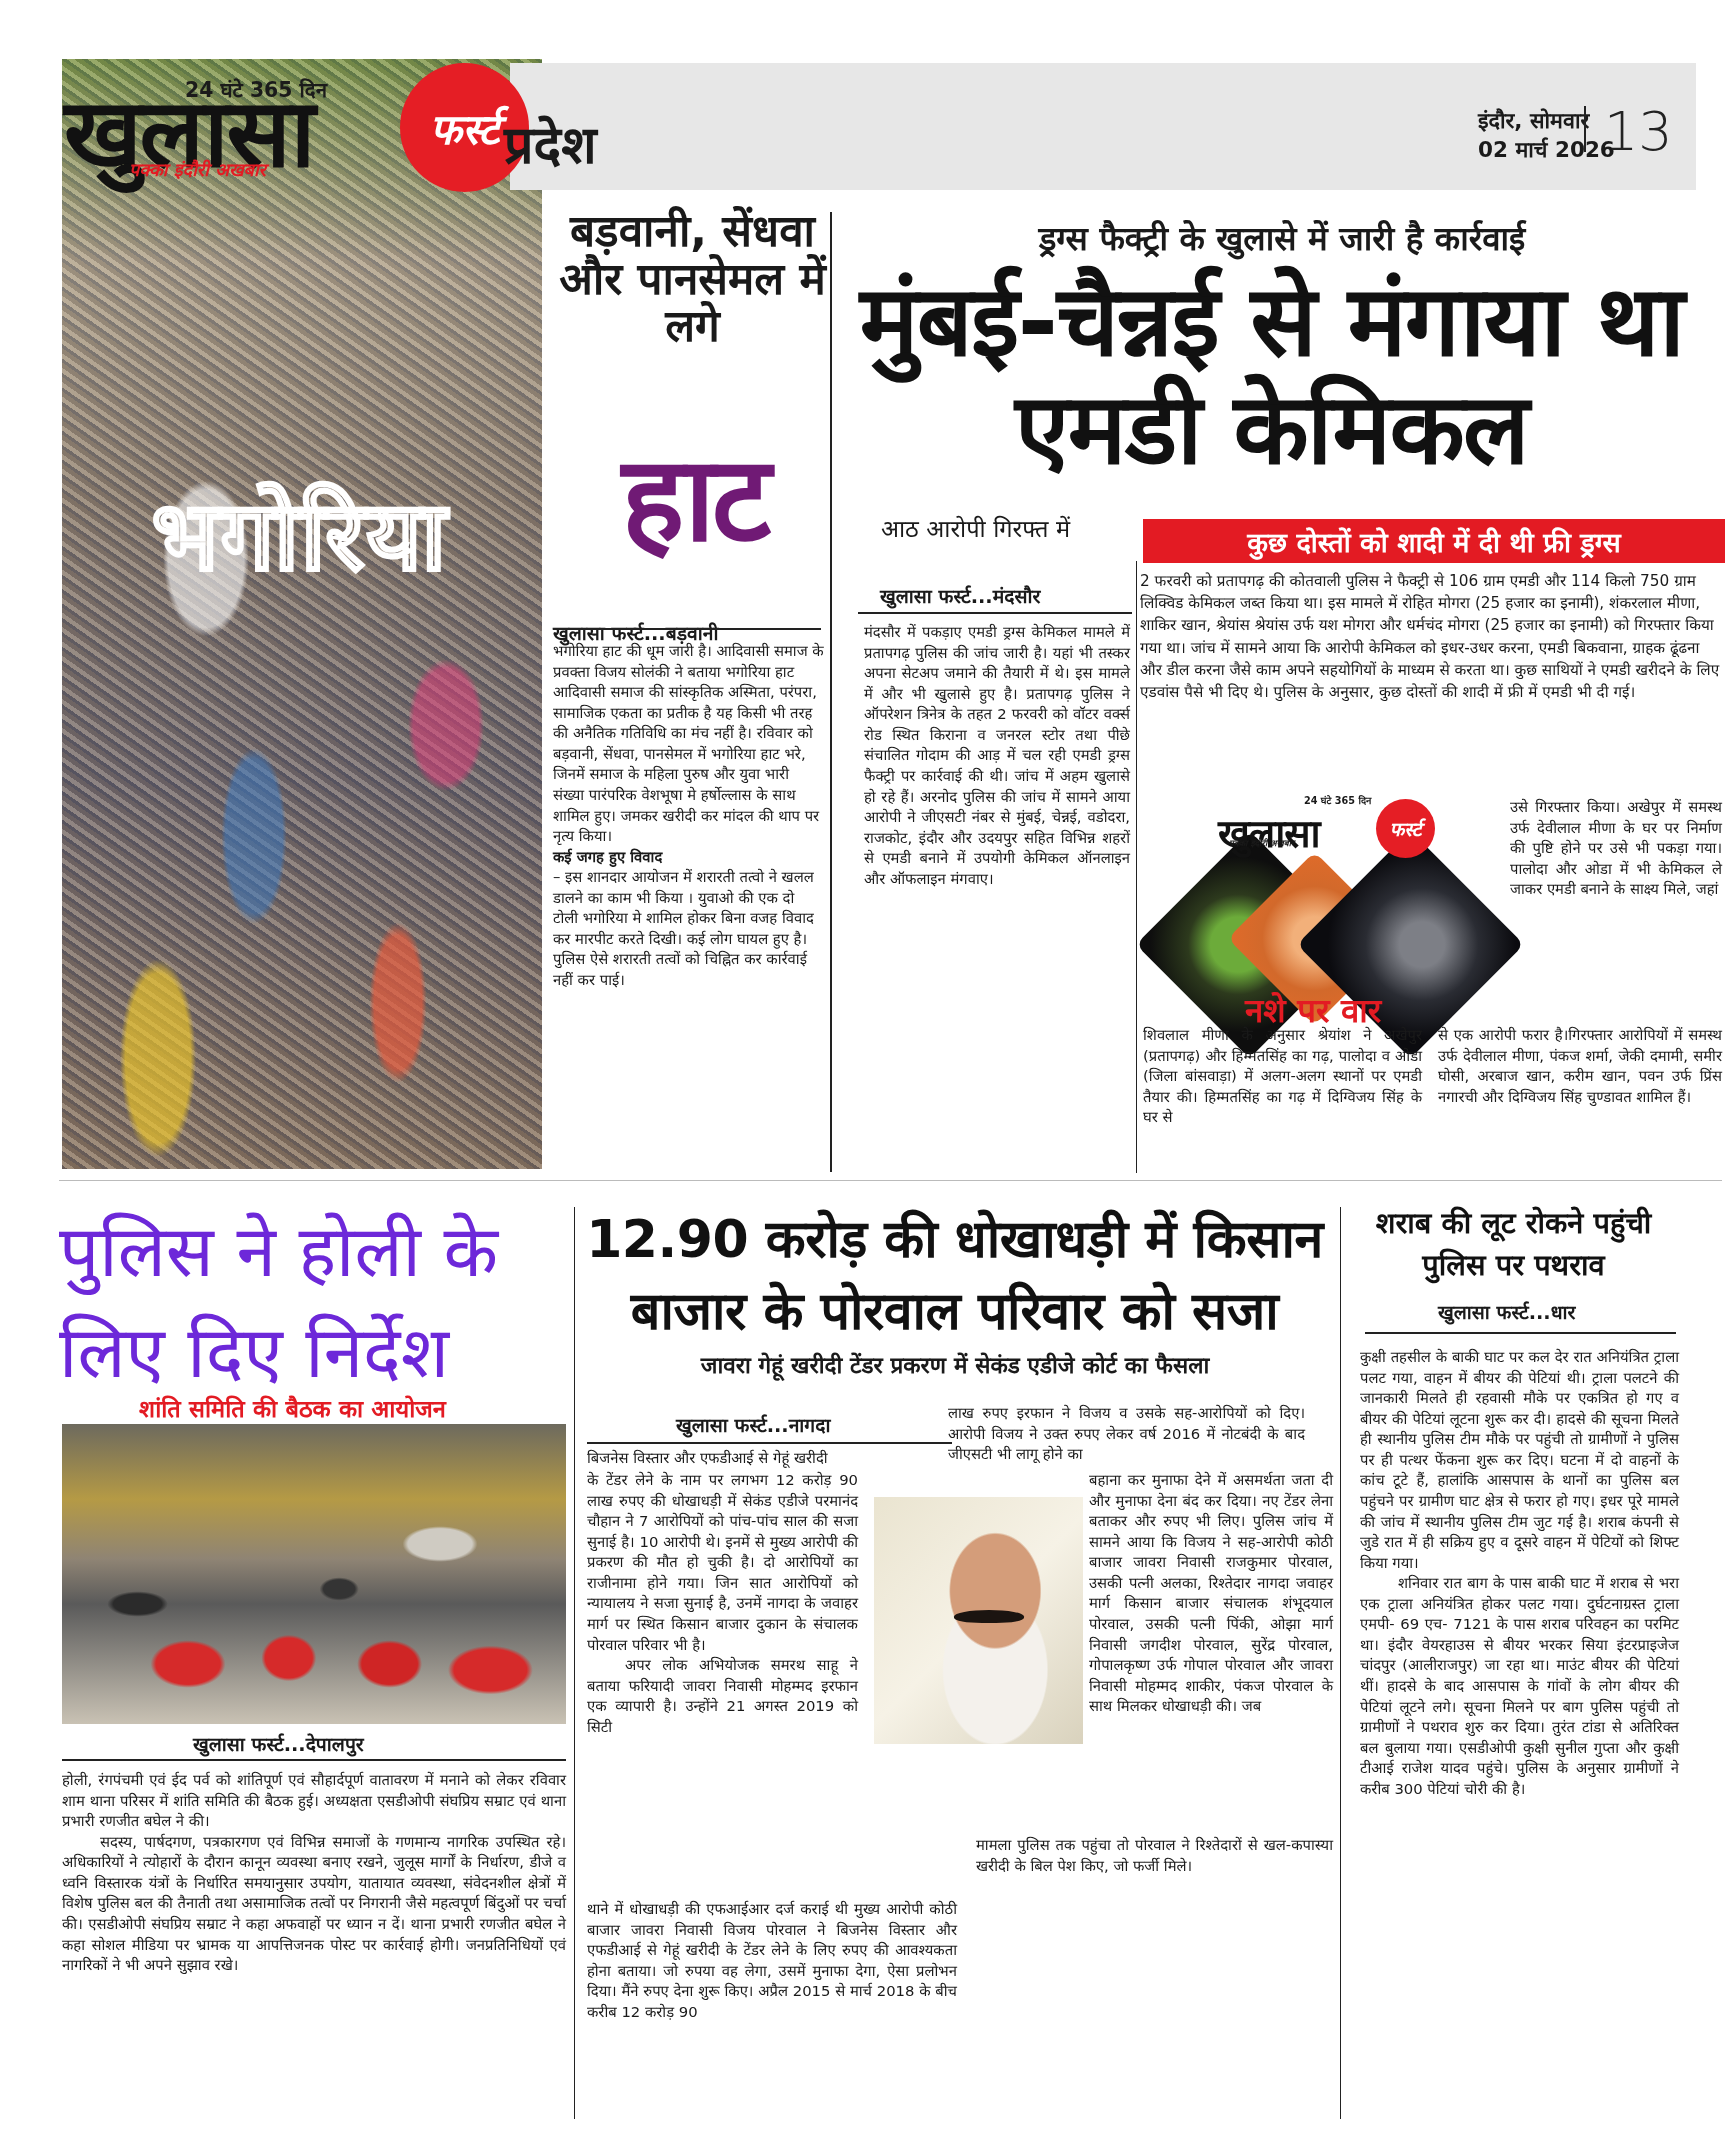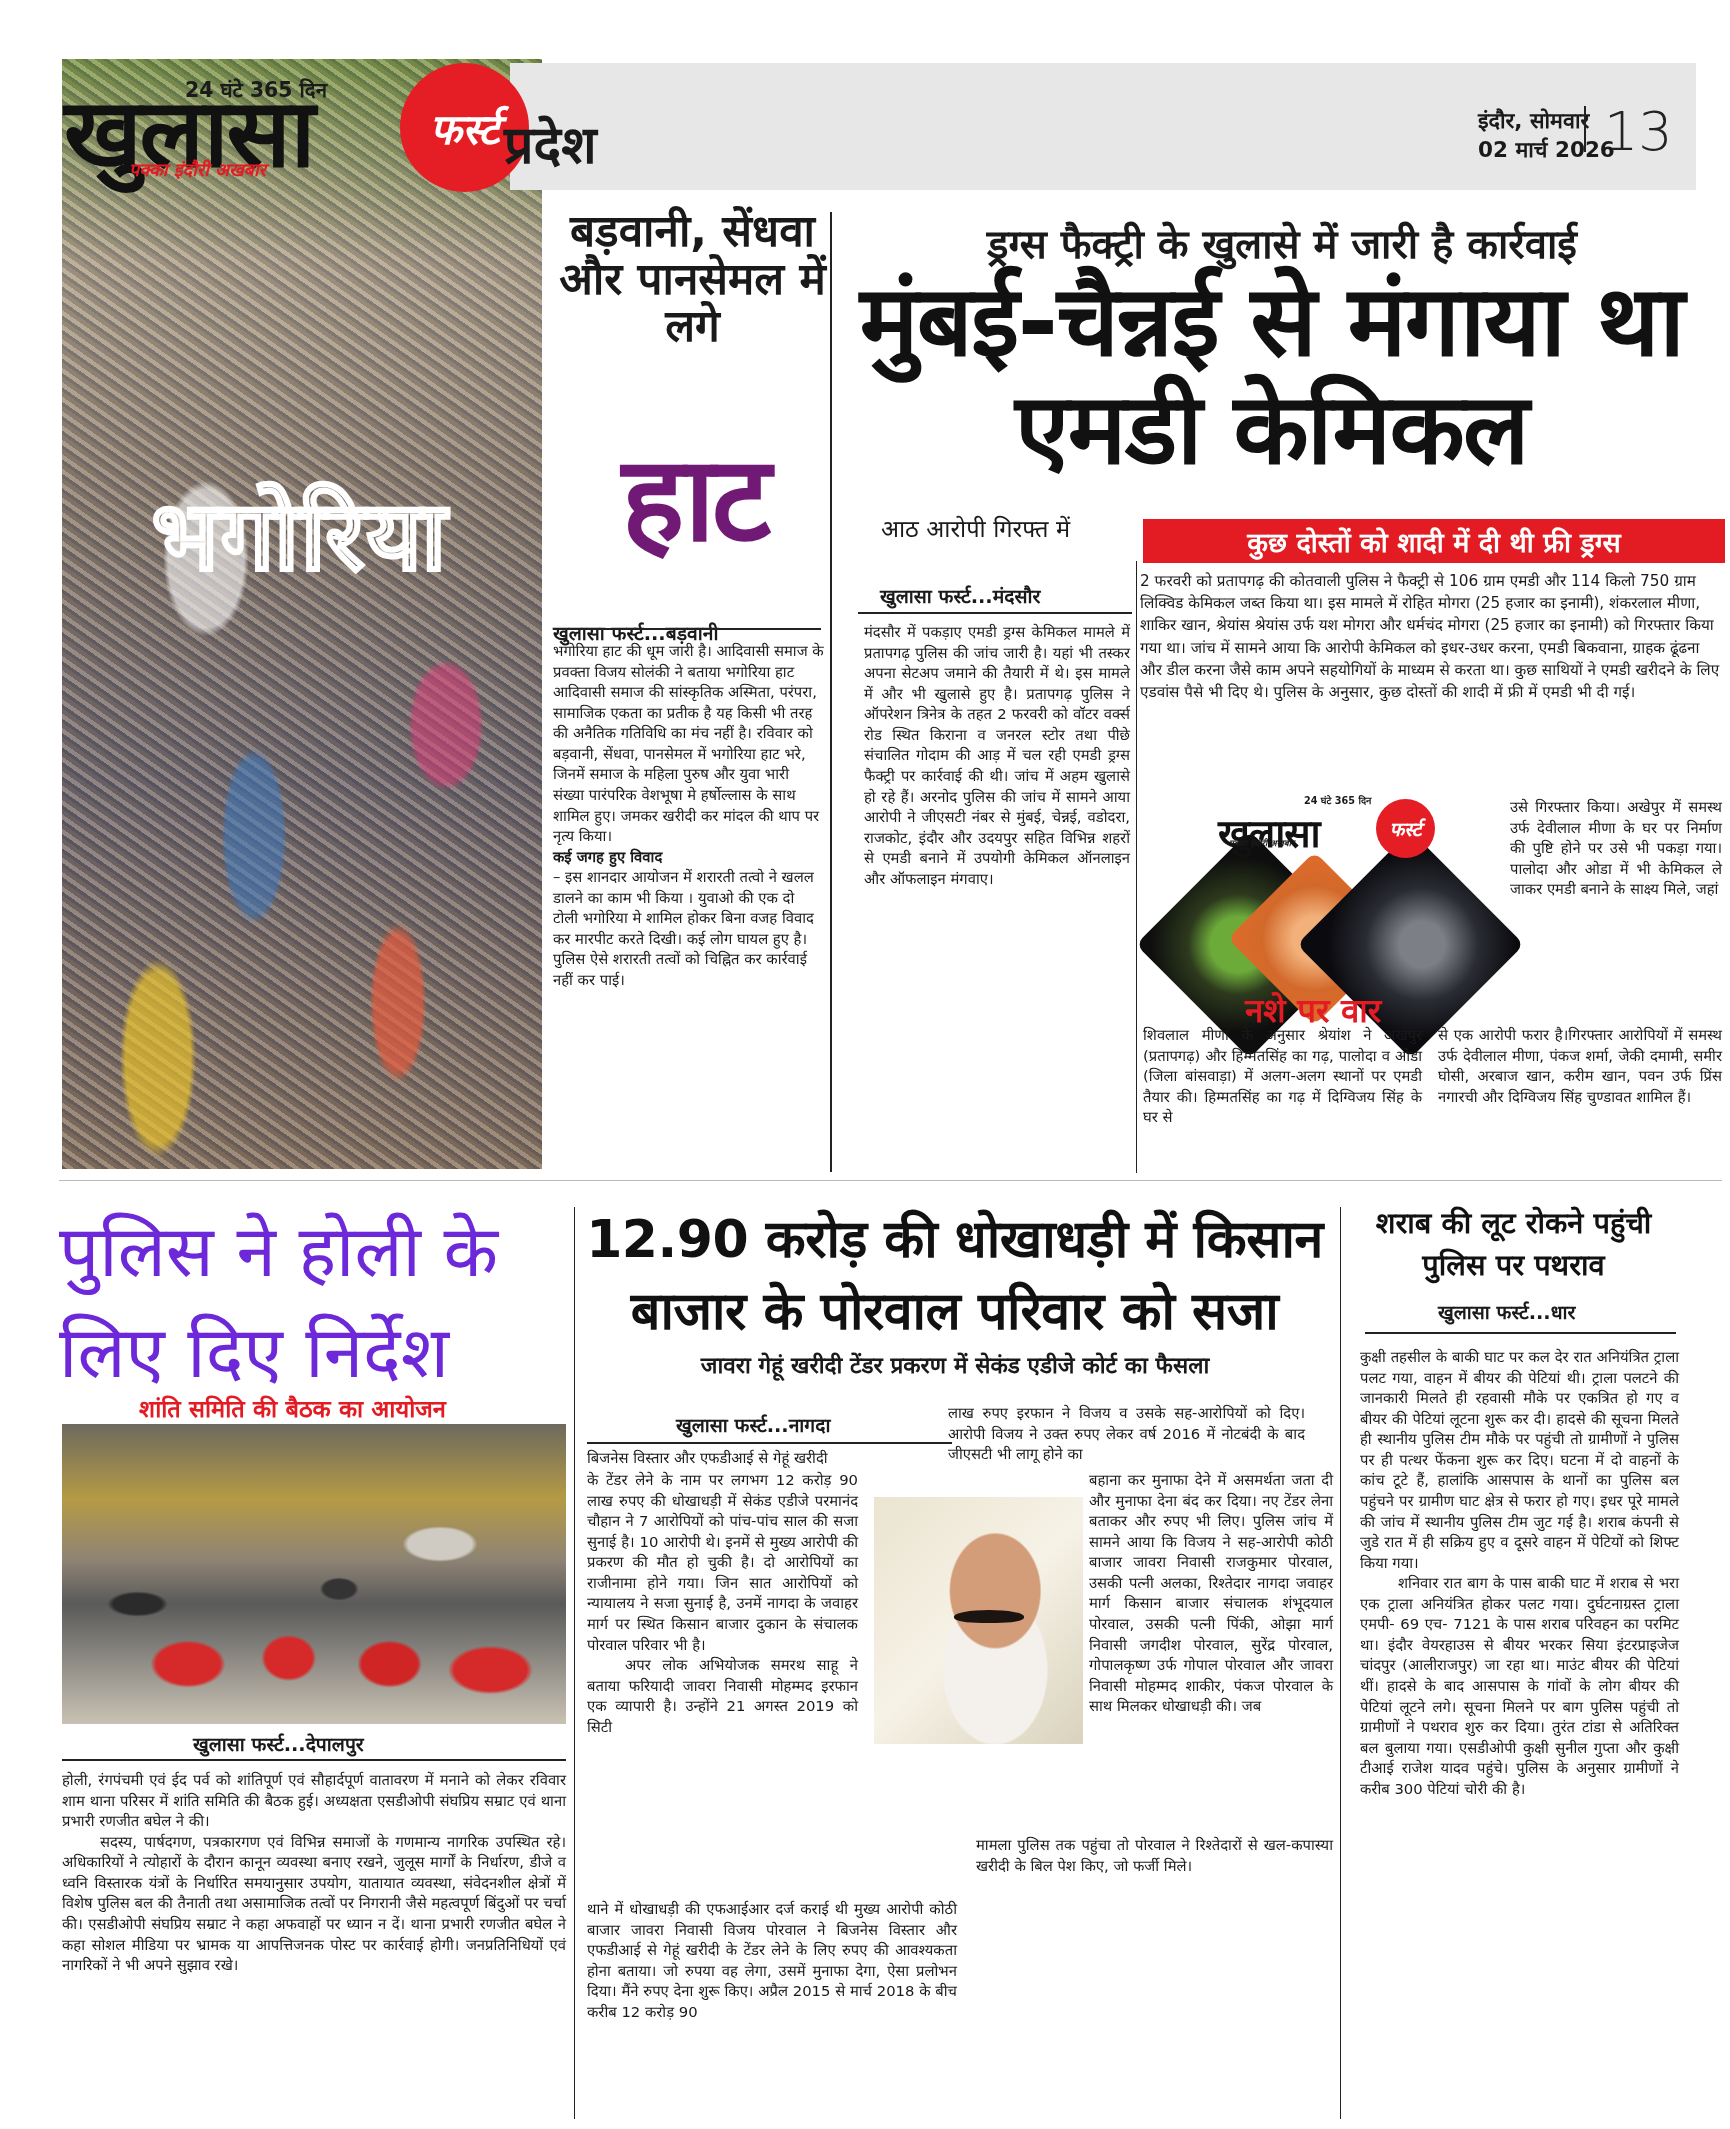--- a/index.html
+++ b/index.html
@@ -44,21 +44,21 @@
   .haat-word { left: 569px; top: 440px; width: 252px; text-align: center; font-size: 118px; font-weight: 900; color: #701a75; line-height: 1; letter-spacing: -3.2px; }
   .byline { font-size: 19.3px; font-weight: 700; color: #1a1a1a; }
   .rule { height: 1.6px; background: #222; }
   .body-text { font-size: 14.8px; line-height: 1.39; color: #1a1a1a; font-family: "DejaVu Sans", sans-serif; }
   .body-text.just { text-align: justify; }
   .subhead { font-weight: 700; }
   .indent { text-indent: 38px; }
   .vrule { width: 1.6px; background: #222; }
 
   
-  .kicker { left: 912px; top: 215px; width: 740px; text-align: center; font-size: 40px; font-weight: 800; color: #1a1a1a; }
+  .kicker { left: 912px; top: 215px; width: 740px; text-align: center; font-size: 33px; font-weight: 800; color: #1a1a1a; }
   .main-head { left: 837px; top: 268px; width: 869px; text-align: center; font-size: 98px; font-weight: 900; line-height: 1.1; color: #111; letter-spacing: -1.6px; }
   .deck-left { left: 881px; top: 512px; font-size: 23.6px; font-weight: 400; }
   .red-bar { left: 1143px; top: 519px; width: 582px; height: 44px; background: #e31b23; display: flex; align-items: center; justify-content: center; color: #fff; font-size: 27px; font-weight: 800; }
   .promo-tag { left: 1304px; top: 794px; font-size: 9.7px; font-weight: 700; }
   .promo-brand { left: 1218px; top: 805px; font-size: 39px; font-weight: 800; color: #111; letter-spacing: -1.1px; }
   .promo-circle { left: 1376px; top: 799px; width: 59px; height: 59px; border-radius: 50%; background: #e51e25; color: #fff; display:flex; align-items:center; justify-content:center; font-size: 19.3px; font-weight: 700; font-style: italic; }
   .promo-sub { left: 1229px; top: 837px; font-size: 8.6px; font-weight: 700; font-style: italic; color: #1a1a1a; }
   .diamond { width: 161px; height: 161px; transform: rotate(45deg); border-radius: 9.7px; overflow: hidden; }
   .d1 { left: 1169px; top: 864px; background: radial-gradient(circle at 45% 55%, #6cab3a 0 22%, #2d3a1d 40%, #0e0e0e 70%); }
   .d2 { left: 1253px; top: 877px; width: 123px; height: 123px; background: radial-gradient(circle at 50% 50%, #f2b07a 0 25%, #d2692b 60%, #e06b2a 100%); }

